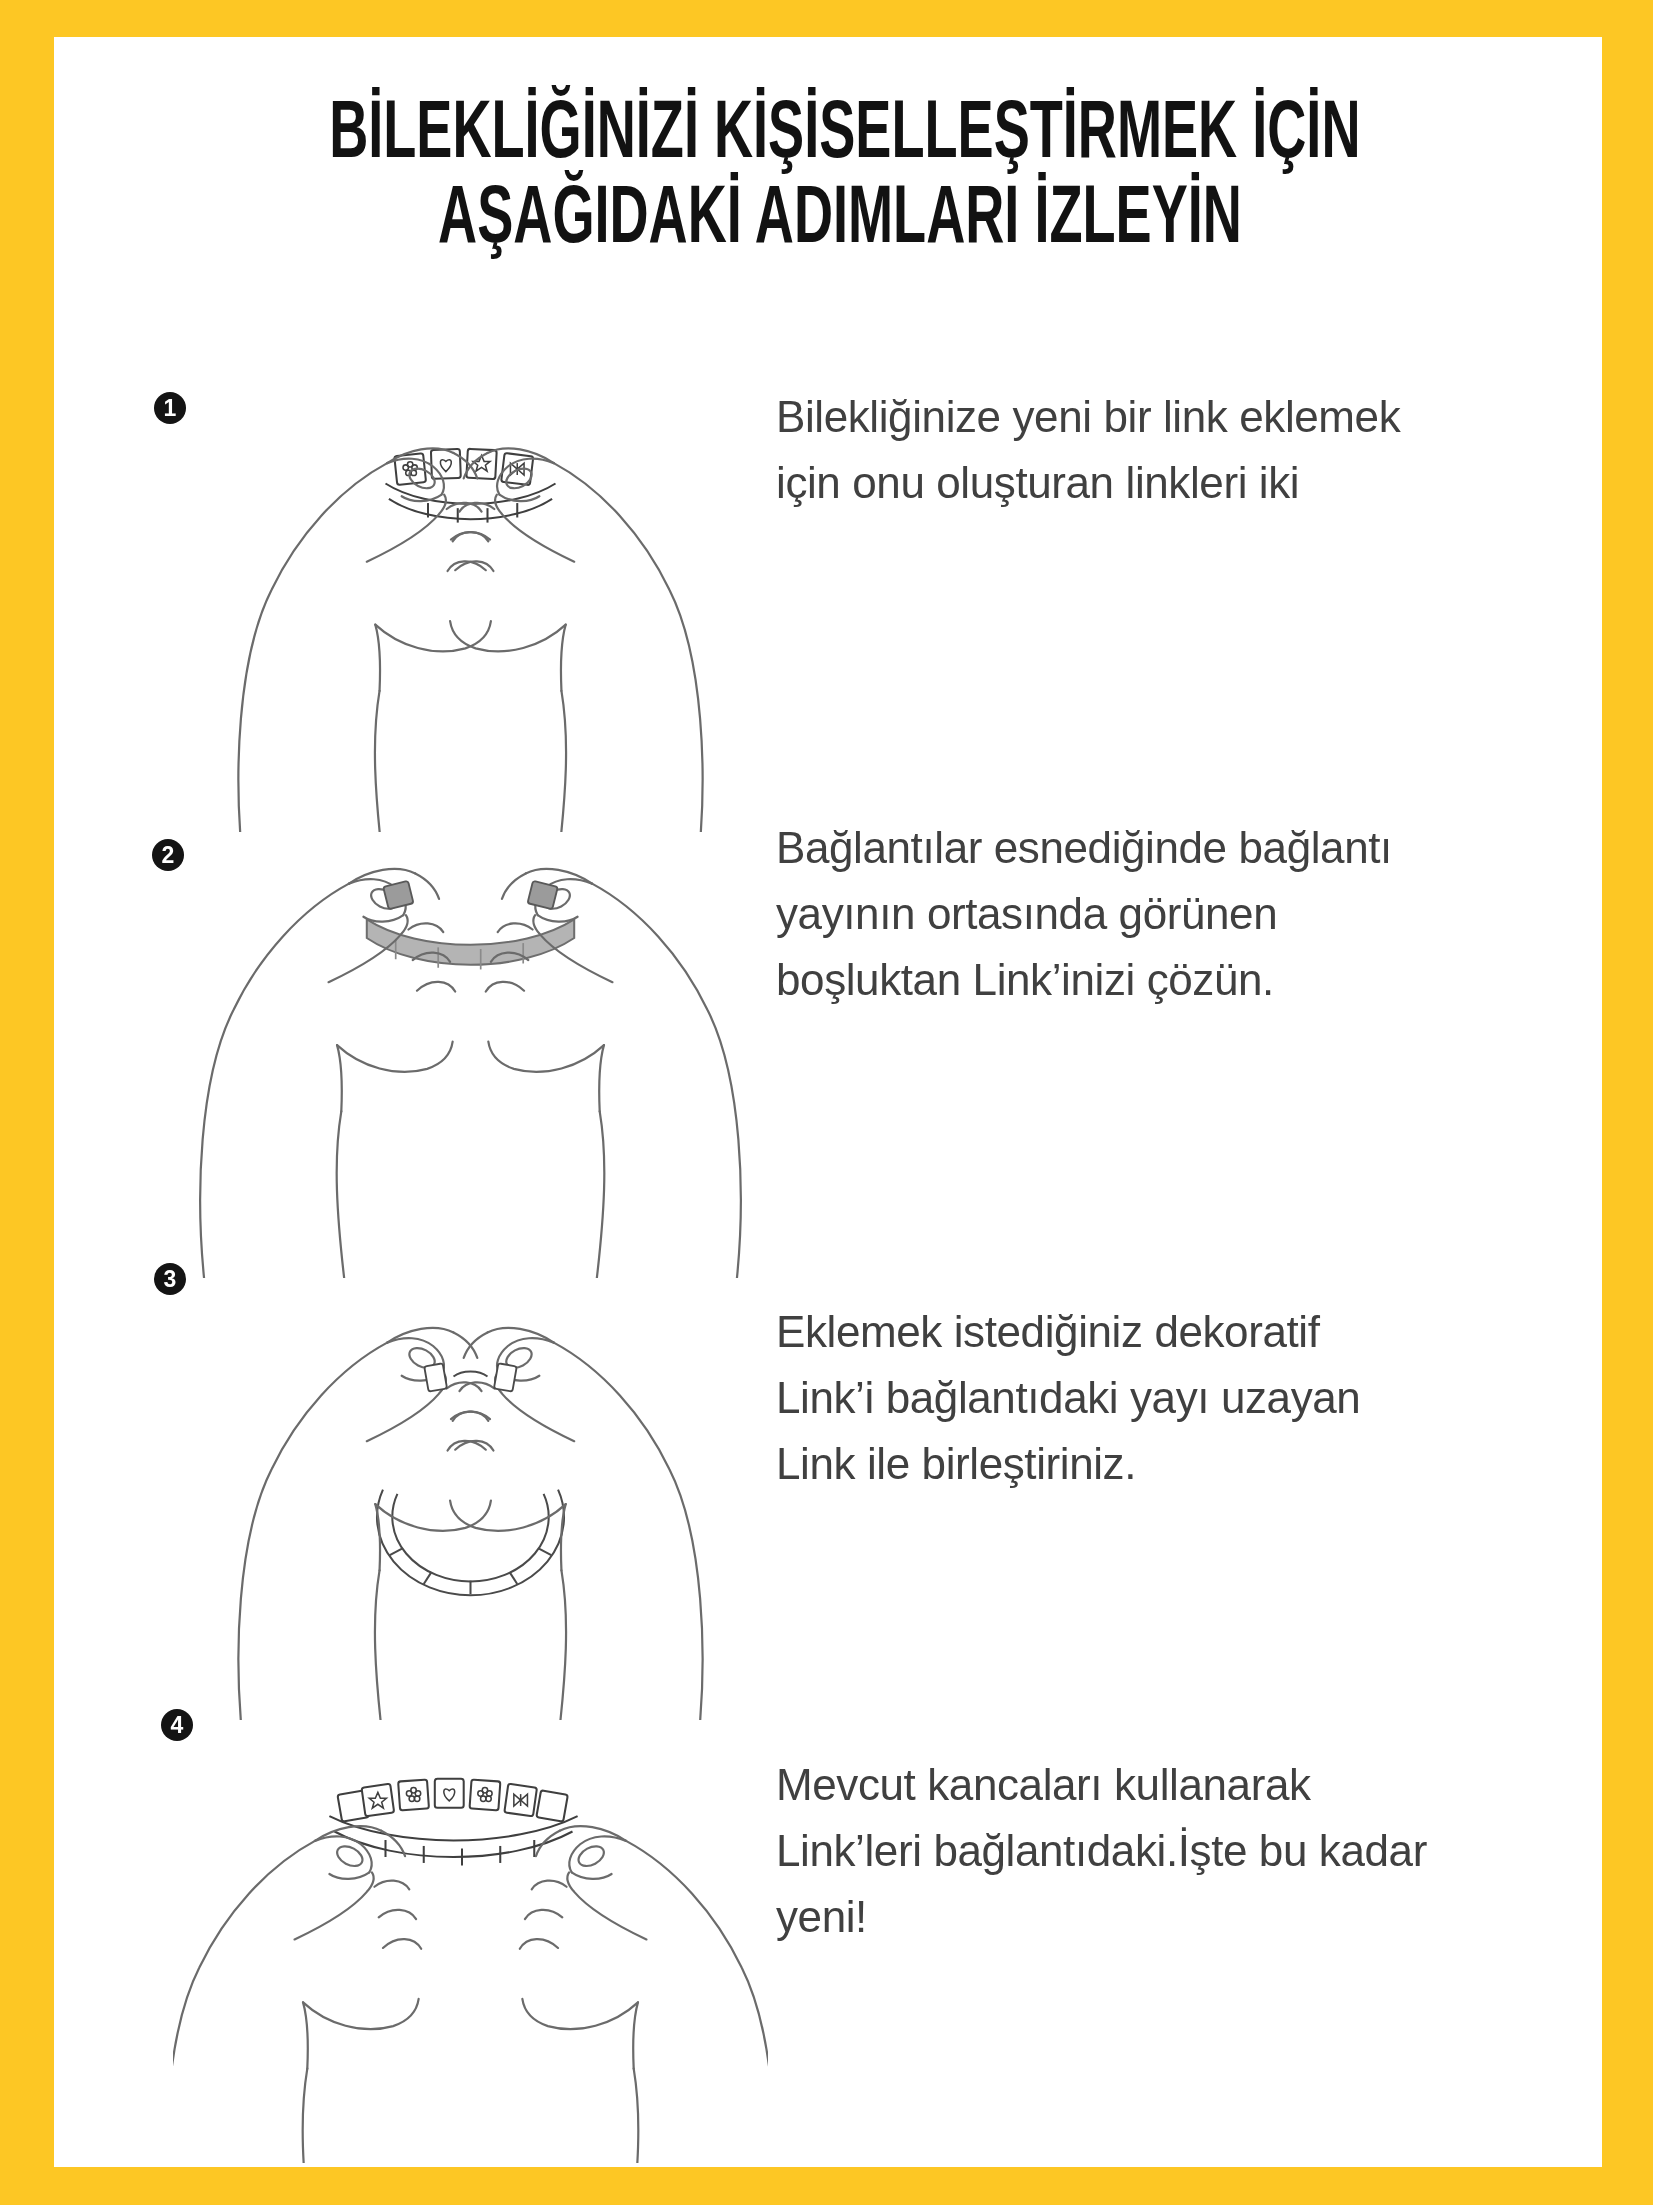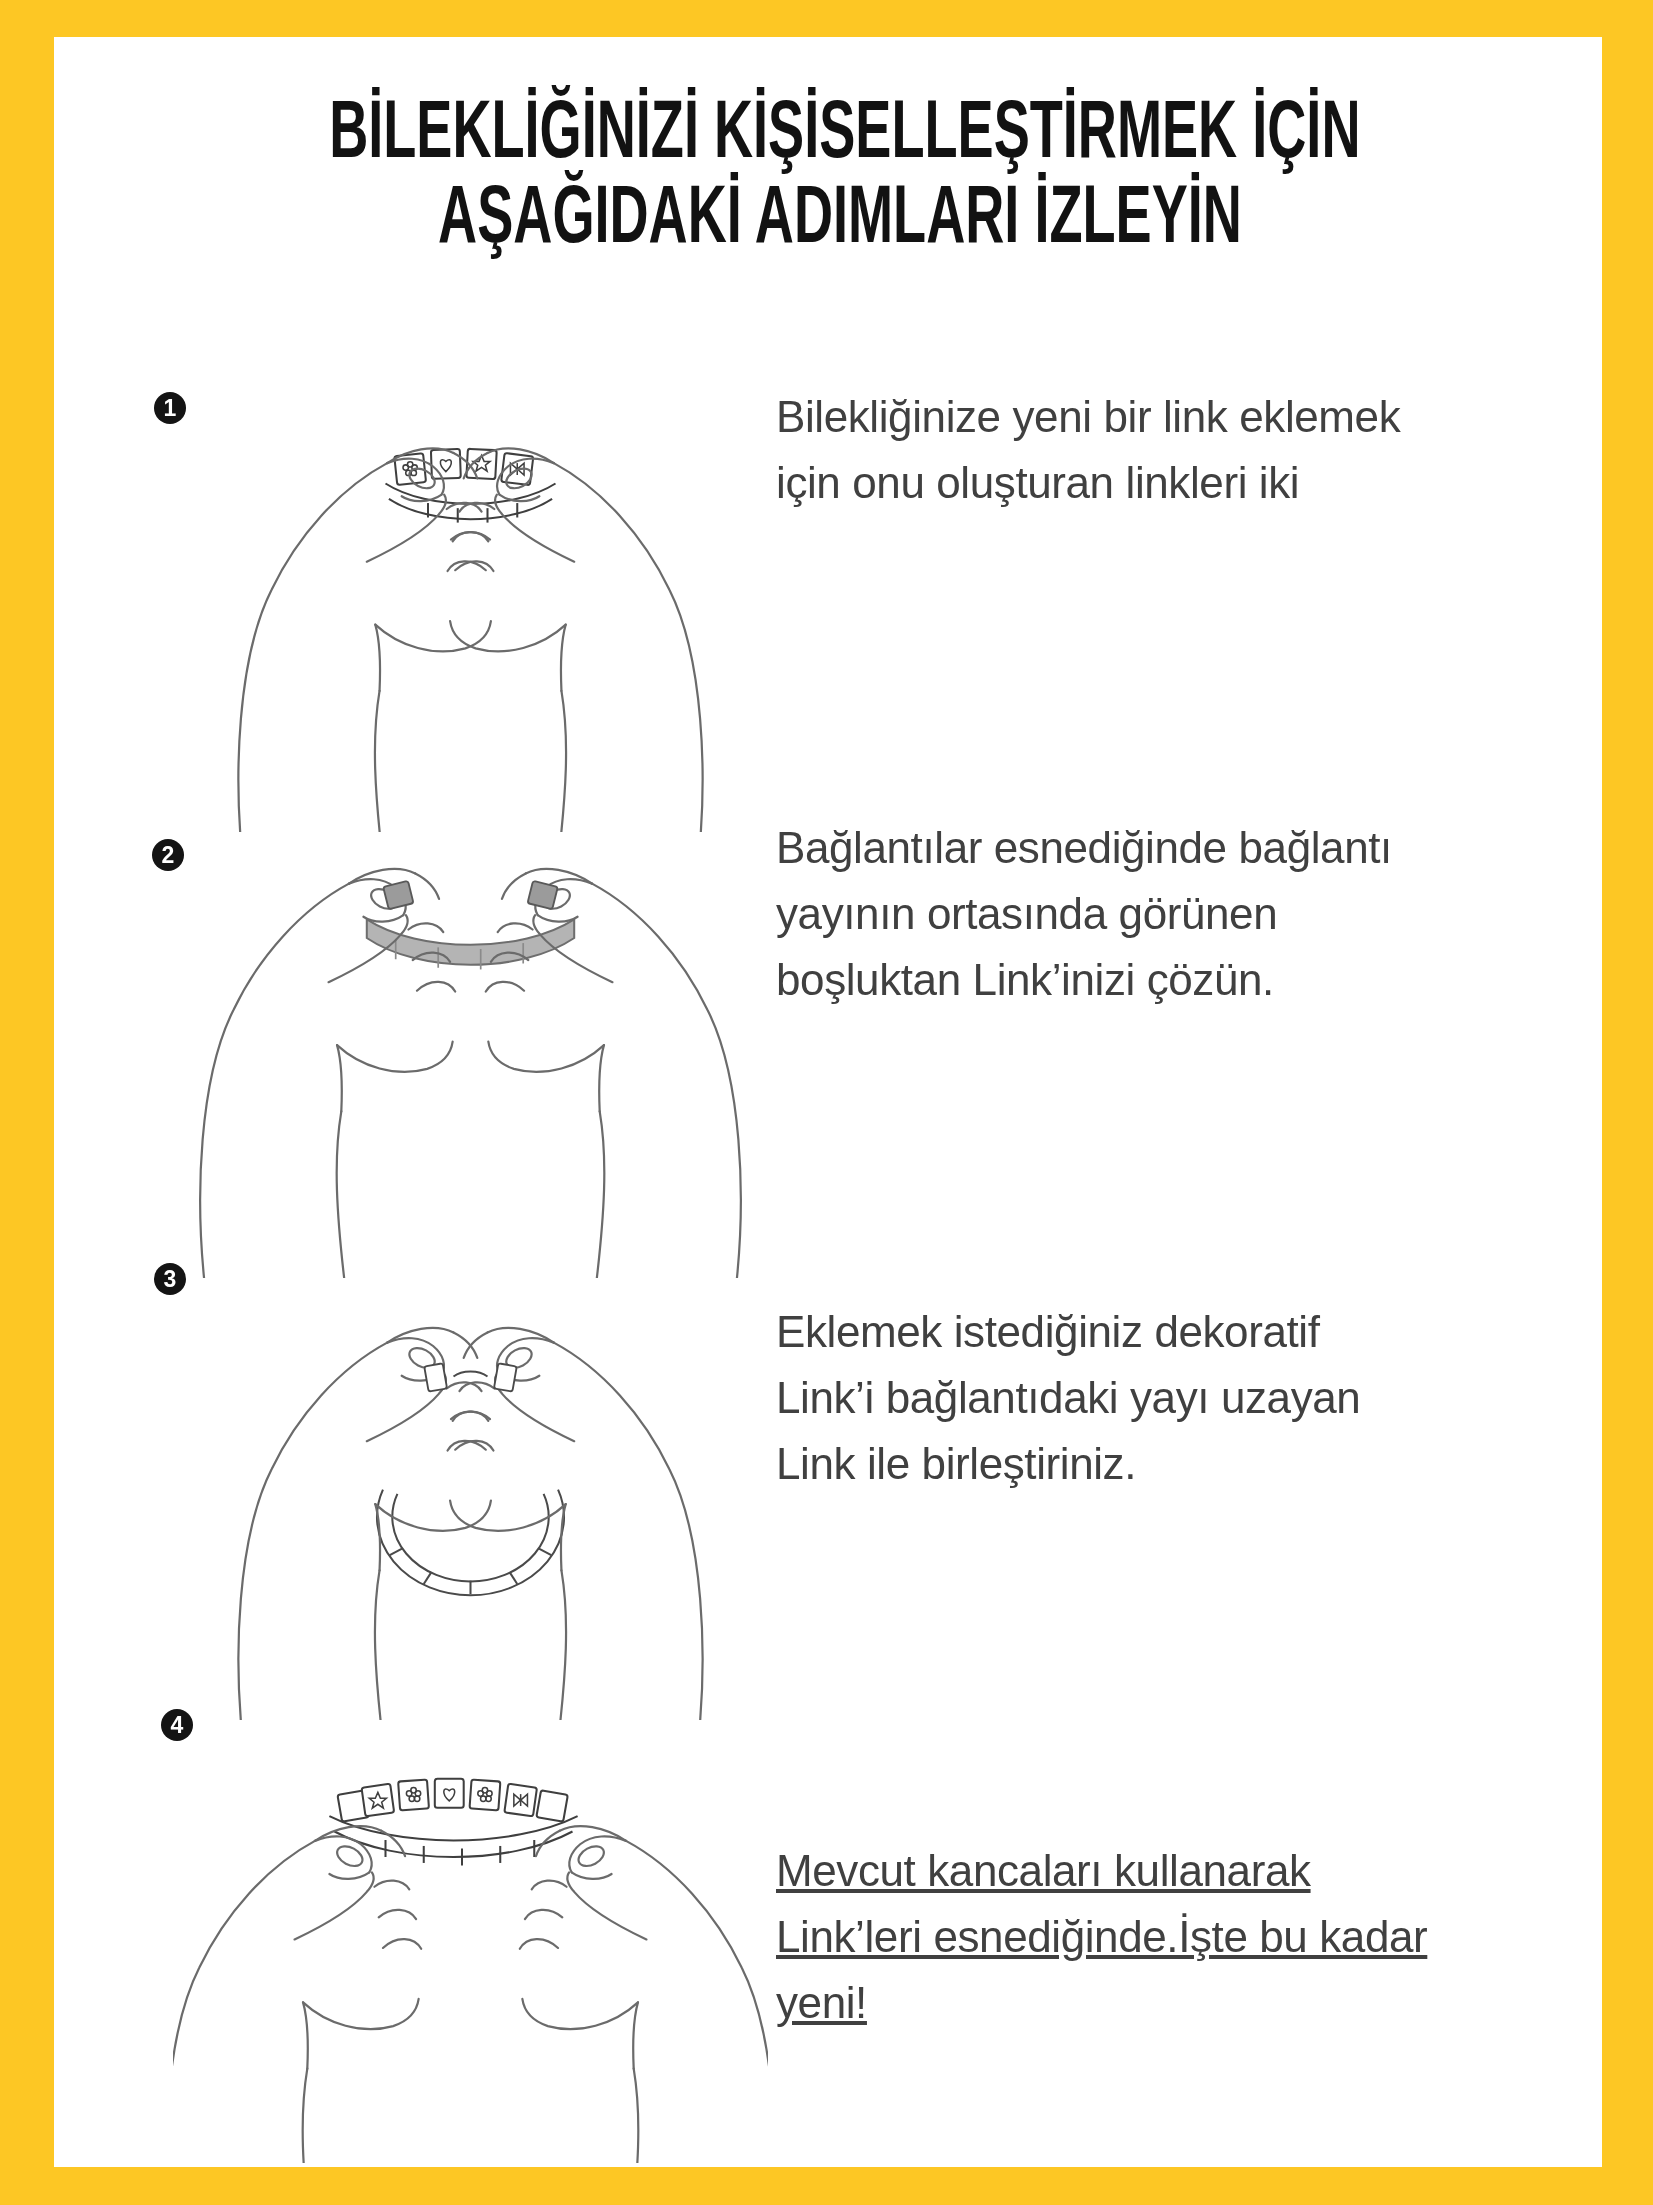--- a/index.html
+++ b/index.html
@@ -249,21 +249,21 @@
           <path d="M250,160 L250,180"></path>
             <path d="M295,167 L295,187"></path>
             <path d="M340,170 L340,190"></path>
             <path d="M385,167 L385,187"></path>
             <path d="M425,160 L425,180"></path>
         </g>
         <use href="#hand" transform="translate(-85,55)"></use>
         <use href="#hand" transform="translate(785,55) scale(-1,1)"></use>
       </svg>
     </div>
-    <div class="instr" style="top:1801px;text-decoration:underline;">
+    <div class="instr" style="top:1715px;">
       <div class="iline">Mevcut kancaları kullanarak</div>
-      <div class="iline">Link’leri esnediğinde.İşte bu kadar</div>
+      <div class="iline">Link’leri bağlantıdaki.İşte bu kadar</div>
       <div class="iline">yeni!</div>
     </div>
 
   </div>
 </div>
 
 
 </body></html>

